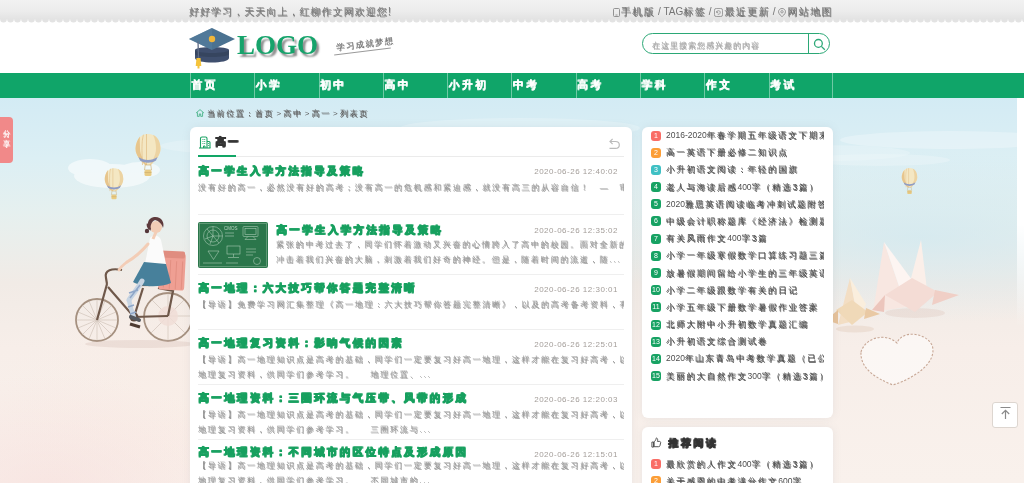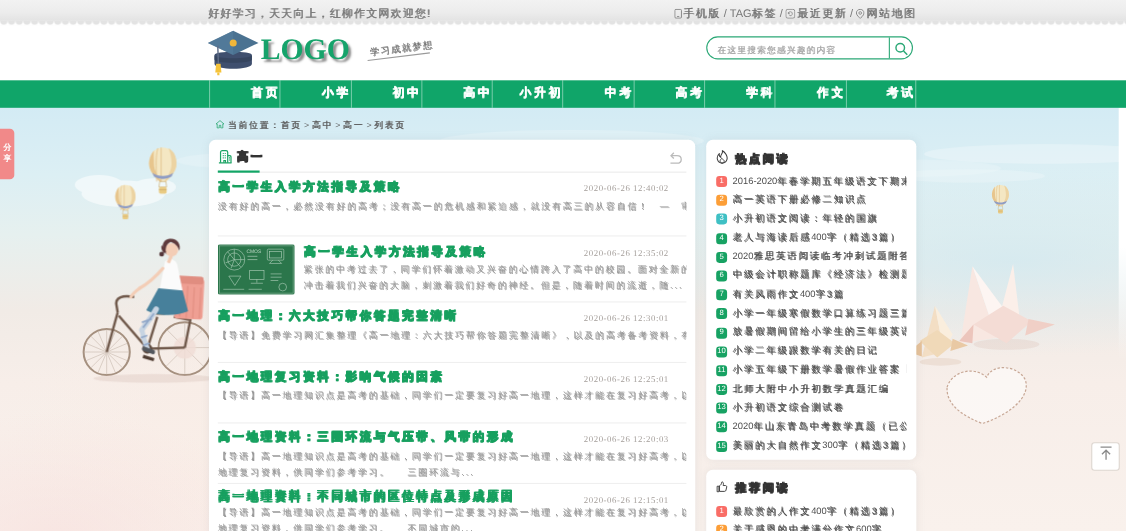--- a/index.html
+++ b/index.html
@@ -24,21 +24,21 @@
 #logotext{position:absolute;left:49px;top:4px;font-family:"Liberation Serif",serif;font-weight:bold;font-size:27px;color:#16a36b;text-shadow:2.5px 2.5px 2px #8f8f8f}
 #slogan{position:absolute;left:336px;top:14px;width:70px;color:#787878;font-size:8.5px;letter-spacing:1.2px;transform:rotate(-7deg);text-shadow:0.5px 0.5px 0 currentColor}
 #sloganline{position:absolute;left:334px;top:27px;width:57px;height:1px;background:#9a9a9a;transform:rotate(-7deg)}
 #search{position:absolute;left:642px;top:9px;width:188px;height:21px;border:1px solid #2ba876;border-radius:11px;background:#fff}
 #search .ph{position:absolute;left:9px;top:6px;font-size:8px;color:#a8a8a8;letter-spacing:1px;text-shadow:0.6px 0.6px 0 currentColor}
 #search .sep{position:absolute;right:20px;top:0;width:1px;height:19px;background:#2ba876}
 #search .btn{position:absolute;right:3px;top:4px}
 
 #nav{position:absolute;left:0;top:73px;width:1024px;height:25px;background:#10a569}
 #nav ul{list-style:none;position:absolute;left:190px;top:0;height:25px}
-#nav li{float:left;width:64.3px;height:25px;line-height:22.5px;text-align:right;color:#fff;font-size:11px;letter-spacing:2.25px;border-left:1px solid rgba(255,255,255,.4);text-shadow:0.8px 0 0 currentColor,0 0.8px 0 currentColor,0.8px 0.8px 0 currentColor}
+#nav li{float:left;width:64.3px;height:25px;line-height:22.5px;text-align:left;color:#fff;font-size:11px;letter-spacing:2.25px;border-left:1px solid rgba(255,255,255,.4);text-shadow:0.8px 0 0 currentColor,0 0.8px 0 currentColor,0.8px 0.8px 0 currentColor}
 #nav li:last-child{border-right:1px solid rgba(255,255,255,.4)}
 
 #crumb{position:absolute;left:196px;top:108px;height:12px;font-size:8px;color:#5d5d5d}
 #crumb .zh{letter-spacing:1.6px;text-shadow:0.7px 0.7px 0 currentColor}
 #crumb svg{vertical-align:-1px;margin-right:3px}
 
 #share{position:absolute;left:0;top:117px;width:13px;height:45.5px;background:#f18989;border-radius:0 4px 4px 0;color:#fff;font-size:7.5px;text-align:center;padding-top:12px;line-height:10px;text-shadow:0.5px 0.5px 0 currentColor}
 
 .card{position:absolute;background:#fff;border-radius:6px;box-shadow:0 0 8px rgba(120,140,150,.12)}
 #main{left:190px;top:127px;width:442px;height:420px;padding:0 8px}
@@ -47,21 +47,21 @@
 #side2 .side-head{padding-top:8.5px}
 
 .chead{position:relative;height:30px;border-bottom:1px solid #ebebeb}
 .chead .icon{position:absolute;left:0;top:9px}
 .chead .tt2{left:17px;position:absolute;top:8px;font-size:10.5px;font-weight:bold;color:#333;letter-spacing:2px;text-shadow:1px 0 0 currentColor,0 1px 0 currentColor,1px 1px 0 currentColor}
 #main .chead .greenline{position:absolute;left:0;bottom:-1px;width:38px;height:2px;background:#12a666}
 #main .chead .undo{position:absolute;right:3px;top:11px}
 
 .art{position:relative;border-bottom:1px solid #efefef;overflow:hidden}
 .art .t{font-size:10.5px;font-weight:bold;color:#17a05f;letter-spacing:2.35px;line-height:13px;white-space:nowrap;text-shadow:1px 0 0 currentColor,0 1px 0 currentColor,1px 1px 0 currentColor}
-.art .d{position:absolute;right:16px;top:10px;font-family:Liberation Serif, serif;font-size:8px;color:#a39d99;letter-spacing:0.5px}
+.art .d{position:absolute;right:6px;top:10px;font-family:Liberation Sans, sans-serif;font-size:8px;color:#a39d99;letter-spacing:0.5px}
 .art .p{font-size:8px;color:#999;line-height:15px;letter-spacing:1.8px;white-space:nowrap;text-shadow:0.8px 0.8px 0 currentColor}
 .a-text{height:55px;padding-top:6.5px}
 .a-text .t{margin-bottom:3px}
 .a-thumb{height:59.5px;padding-top:6.5px}
 .a-thumb .th{position:absolute;left:0;top:6.5px;width:70px;height:46px;border-radius:2px;overflow:hidden}
 .a-thumb .body{margin-left:78px;position:relative}
 .a-thumb .d{top:3.5px}
 .a-thumb .t{margin-top:1px;margin-bottom:1.5px}
 
 .side-head{position:relative;height:28.5px;padding-top:9px;font-size:10px;font-weight:bold;color:#333;letter-spacing:2.5px}
@@ -296,41 +296,37 @@
 
   <div class="art a-text">
     <div class="t">高一地理：六大技巧帮你答题完整清晰</div>
     <div class="d">2020-06-26 12:30:01</div>
     <div class="p"><span>【导语】免费学习网汇集整理《高一地理：六大技巧帮你答题完整清晰》，以及的高考备考资料，有语文、数学、英语、物理、</span><br></div>
   </div>
 
   <div class="art a-text">
     <div class="t">高一地理复习资料：影响气候的因素</div>
     <div class="d">2020-06-26 12:25:01</div>
-    <div class="p"><span>【导语】高一地理知识点是高考的基础，同学们一定要复习好高一地理，这样才能在复习好高考，以下是免费学习网整理的高一</span><br></div>
+    <div class="p"><span>【导语】高一地理知识点是高考的基础，同学们一定要复习好高一地理，这样才能在复习好高考，以下是免费学习网整理的高一</span><br><span>地理复习资料，供同学们参考学习。  地理位置、...</span></div>
   </div>
 
   <div class="art a-text">
     <div class="t">高一地理资料：三圈环流与气压带、风带的形成</div>
     <div class="d">2020-06-26 12:20:03</div>
     <div class="p"><span>【导语】高一地理知识点是高考的基础，同学们一定要复习好高一地理，这样才能在复习好高考，以下是免费学习网整理的高一</span><br><span>地理复习资料，供同学们参考学习。  三圈环流与...</span></div>
   </div>
 
   <div class="art a-text" style="border-bottom:none;padding-top:5.5px">
     <div class="t" style="margin-bottom:0">高一地理资料：不同城市的区位特点及形成原因</div>
     <div class="d">2020-06-26 12:15:01</div>
     <div class="p"><span>【导语】高一地理知识点是高考的基础，同学们一定要复习好高一地理，这样才能在复习好高考，以下是免费学习网整理的高一</span><br><span>地理复习资料，供同学们参考学习。  不同城市的...</span></div>
   </div>
 </div>
 
 <div class="card" id="side1">
-  <div class="side-head"><svg width="11" height="13" viewBox="0 0 11 13">
-        <path d="M5.5 0.8 C7 3 3.6 4.5 4.2 7 C2.5 6 2.7 4.4 3.1 3.4 C1.4 5 0.7 7.2 1.2 8.9 C1.8 11.1 3.6 12.3 5.5 12.3 C7.4 12.3 9.3 11.1 9.9 8.9 C10.7 6 8.4 2.6 5.5 0.8 Z" fill="none" stroke="#3c3c3c" stroke-width="0.95"></path>
-        <path d="M5.5 12.3 C4.4 12.3 3.6 11.4 3.6 10.4 C3.6 9.4 4.4 8.9 5 8 C6.1 8.7 7.4 9.5 7.4 10.5 C7.4 11.4 6.6 12.3 5.5 12.3 Z" fill="none" stroke="#3c3c3c" stroke-width="0.85"></path>
-      </svg><span>热点阅读</span></div>
   <div class="sitem"><span class="n c1">1</span>2016-2020<span class="zh">年春学期五年级语文下期末模拟</span></div>
   <div class="sitem"><span class="n c2">2</span><span class="zh">高一英语下册必修二知识点</span></div>
   <div class="sitem"><span class="n c3">3</span><span class="zh">小升初语文阅读：年轻的国旗</span></div>
   <div class="sitem"><span class="n">4</span><span class="zh">老人与海读后感</span>400<span class="zh">字（精选3篇）</span></div>
   <div class="sitem"><span class="n">5</span>2020<span class="zh">雅思英语阅读临考冲刺试题附答案</span></div>
   <div class="sitem"><span class="n">6</span><span class="zh">中级会计职称题库《经济法》检测题</span></div>
   <div class="sitem"><span class="n">7</span><span class="zh">有关风雨作文</span>400<span class="zh">字3篇</span></div>
   <div class="sitem"><span class="n">8</span><span class="zh">小学一年级寒假数学口算练习题三篇</span></div>
   <div class="sitem"><span class="n">9</span><span class="zh">放暑假期间留给小学生的三年级英语作文范文</span></div>
   <div class="sitem"><span class="n">10</span><span class="zh">小学二年级跟数学有关的日记</span></div>

